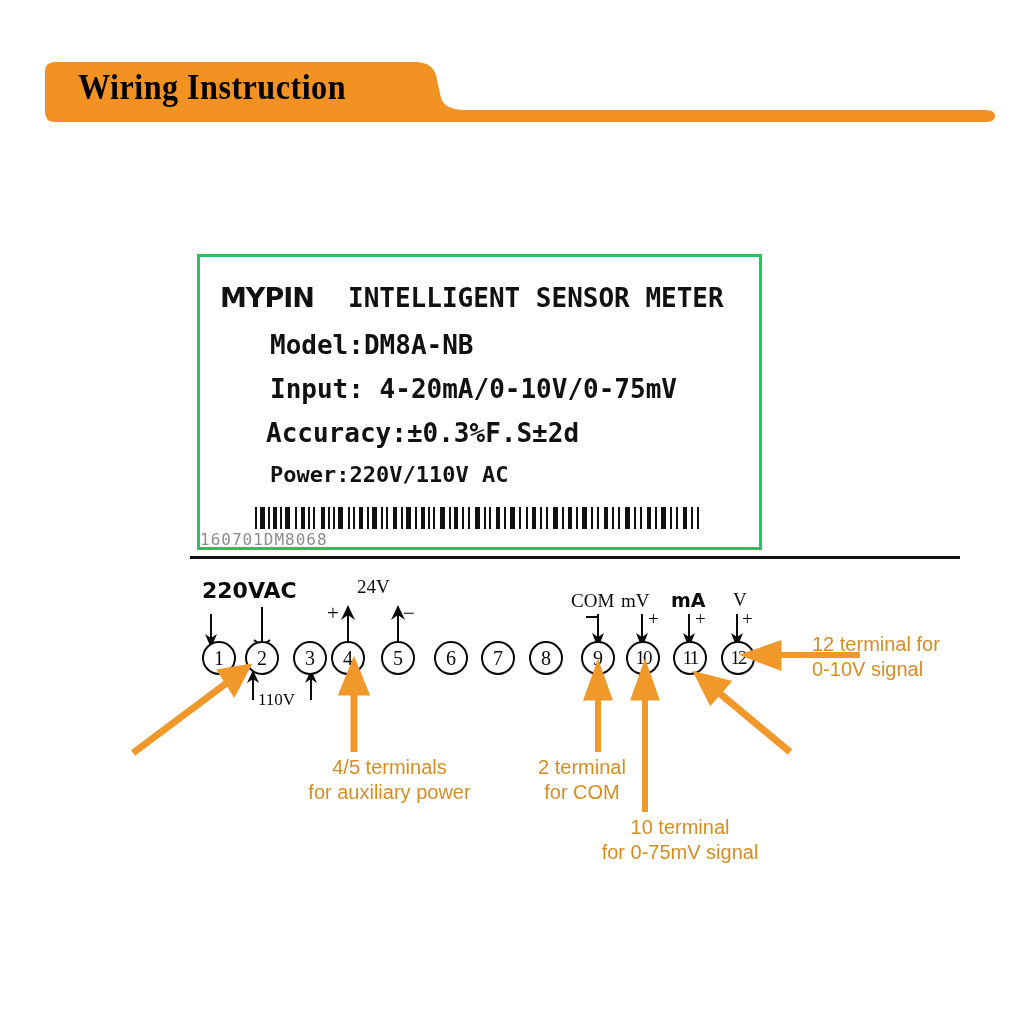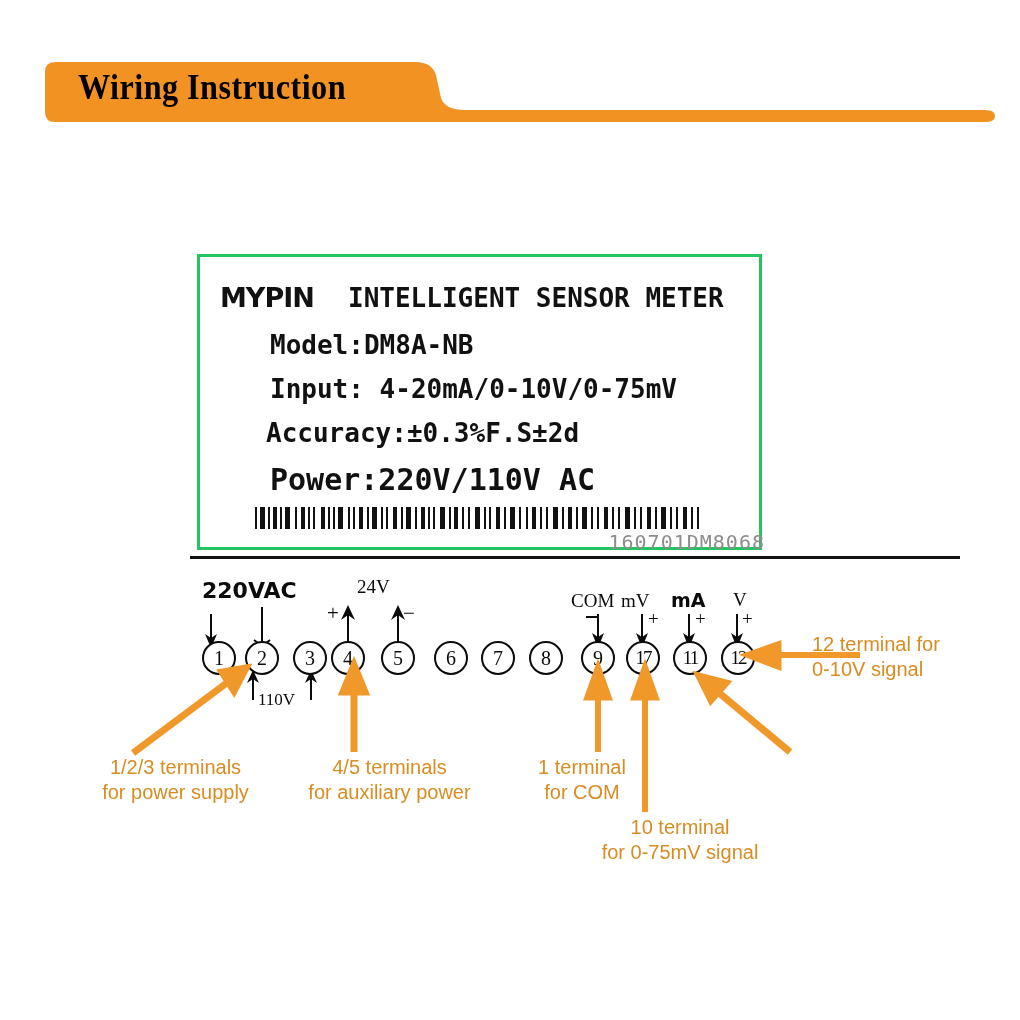--- a/index.html
+++ b/index.html
@@ -39,30 +39,30 @@
     white-space:nowrap;
     font-family:"DejaVu Sans Mono","Liberation Mono",monospace;
     font-weight:bold;
   }
   #lbl-brand{left:20px;top:25px;font-size:27px;letter-spacing:-1px;
     font-family:"DejaVu Sans","Liberation Sans",sans-serif;font-weight:bold;}
   #lbl-product{left:148px;top:26px;font-size:26px;letter-spacing:0px;}
   #lbl-model{left:70px;top:73px;font-size:26px;}
   #lbl-input{left:70px;top:117px;font-size:26px;}
   #lbl-accuracy{left:66px;top:161px;font-size:26px;}
-  #lbl-power{left:70px;top:205px;font-size:30px;}
+  #lbl-power{left:70px;top:205px;font-size:22px;}
 
   #barcode{
     position:absolute;left:55px;top:250px;width:450px;height:22px;
   }
   #barcode-text{
     position:absolute;left:0px;top:273px;width:565px;
-    text-align:right;
+    text-align:left;
     font-family:"DejaVu Sans Mono","Liberation Mono",monospace;
-    font-size:20px;color:#8d8d8d;letter-spacing:1px;
+    font-size:16px;color:#8d8d8d;letter-spacing:1px;
   }
 
   
   #divider{
     position:absolute;left:190px;top:556px;width:770px;height:3px;
     background:#111111;
   }
 
   
   #terminals{position:absolute;left:0;top:0;width:1020px;height:1020px;}
@@ -254,21 +254,21 @@
 
     <div class="term" style="left:202px;top:641px;">1</div>
     <div class="term" style="left:245px;top:641px;">2</div>
     <div class="term" style="left:293px;top:641px;">3</div>
     <div class="term" style="left:331px;top:641px;">4</div>
     <div class="term" style="left:381px;top:641px;">5</div>
     <div class="term" style="left:434px;top:641px;">6</div>
     <div class="term" style="left:481px;top:641px;">7</div>
     <div class="term" style="left:529px;top:641px;">8</div>
     <div class="term" style="left:581px;top:641px;">9</div>
-    <div class="term wide" style="left:626px;top:641px;">17</div>
+    <div class="term wide" style="left:626px;top:641px;">10</div>
     <div class="term wide" style="left:673px;top:641px;">11</div>
     <div class="term wide" style="left:721px;top:641px;">12</div>
 
     <svg style="position:absolute;left:0;top:0;width:1020px;height:1020px;pointer-events:none" viewBox="0 0 1020 1020">
       <g stroke="#F0992A" stroke-width="7" fill="#F0992A">
 
         <line x1="133" y1="753" x2="232" y2="679" stroke-width="7"></line>
         <path d="M246,668 L222,672 L234,691 Z"></path>
 
         <line x1="354" y1="752" x2="354" y2="690" stroke-width="7"></line>
@@ -281,25 +281,23 @@
         <path d="M645,669 L635,697 L655,697 Z"></path>
 
         <line x1="790" y1="752" x2="718" y2="692" stroke-width="7"></line>
         <path d="M699,676 L711,700 L726,683 Z"></path>
 
         <line x1="860" y1="655" x2="775" y2="655" stroke-width="6"></line>
         <path d="M749,655 L778,645 L778,666 Z"></path>
       </g>
     </svg>
 
-    <div class="callout" style="left:78px;top:755px;width:195px;">1/2/3 terminals
-for power supply</div>
     <div class="callout" style="left:282px;top:755px;width:215px;">4/5 terminals
 for auxiliary power</div>
-    <div class="callout" style="left:522px;top:755px;width:120px;">1 terminal
+    <div class="callout" style="left:522px;top:755px;width:120px;">2 terminal
 for COM</div>
     <div class="callout" style="left:560px;top:815px;width:240px;">10 terminal
 for 0-75mV signal</div>
     <div class="callout left-al" style="left:812px;top:632px;width:190px;">12 terminal for
 0-10V signal</div>
 
   </div>
 </div>
 
 </body></html>

